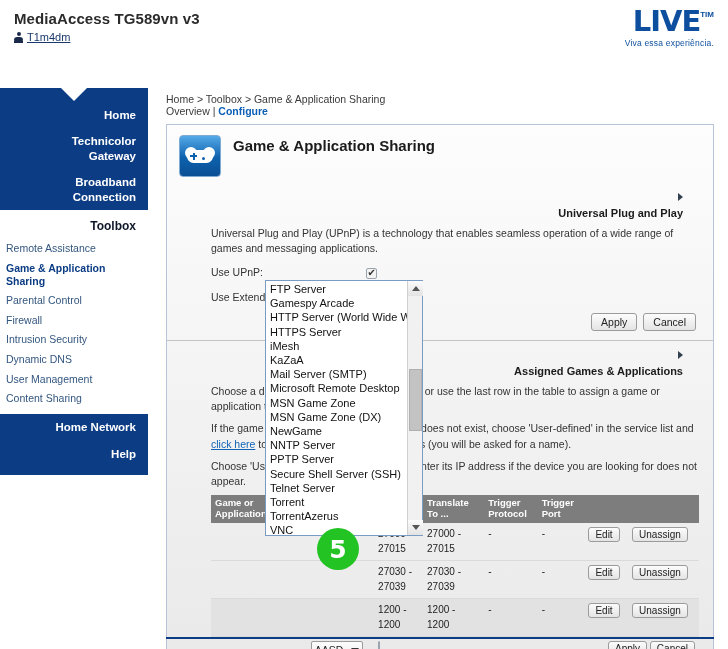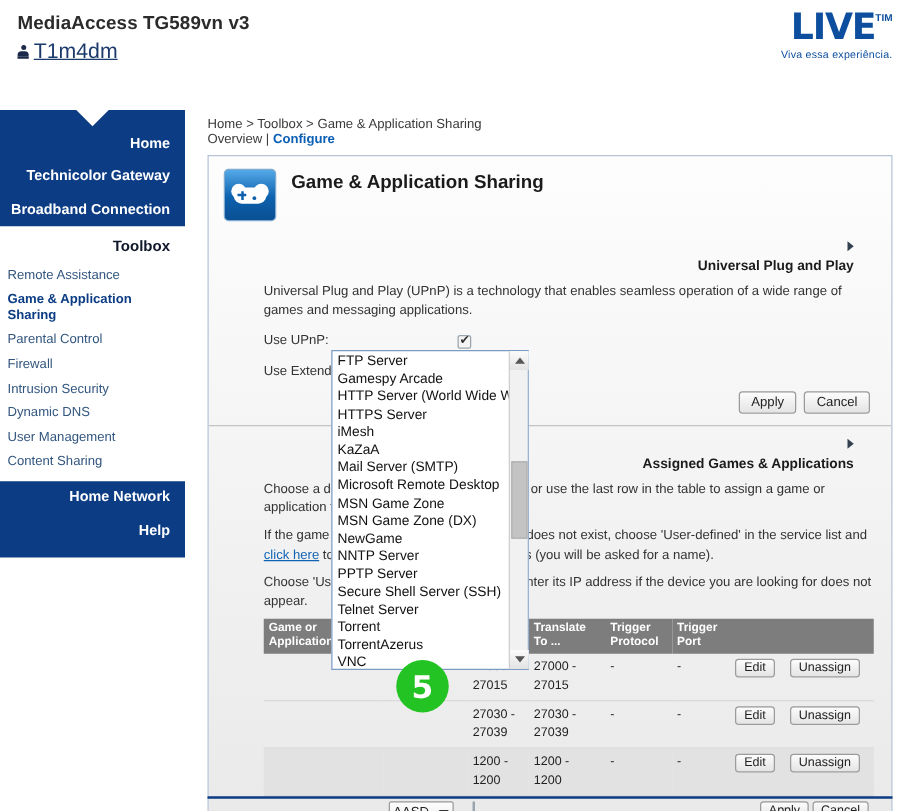--- a/index.html
+++ b/index.html
@@ -14,34 +14,34 @@
 
   
   .topbar { position:absolute; left:0; top:0; width:728px; height:88px; background:#fff; }
   .prod-title { position:absolute; left:14px; top:10px; font-size:15px; font-weight:bold; color:#2b2b2b; letter-spacing:0.1px; }
   .user-row { position:absolute; left:14px; top:31px; display:flex; align-items:center; gap:4px; }
   .user-icon { width:9px; height:11px; position:relative; display:inline-block; }
   .user-icon i { position:absolute; background:#1b2a4a; }
   .user-icon .head { left:2.5px; top:0; width:4px; height:4px; border-radius:50%; }
   .user-icon .body { left:0px; top:5px; width:9px; height:4px; border-radius:4px 4px 1px 1px; }
   .user-icon .base { left:0px; top:9.5px; width:9px; height:1.5px; }
-  .user-name { font-size:17px; color:#1b3a6b; text-decoration:underline; }
+  .user-name { font-size:11px; color:#1b3a6b; text-decoration:underline; }
 
   .logo { position:absolute; right:14px; top:8px; text-align:right; }
   .logo-main { display:flex; align-items:flex-start; justify-content:flex-end; }
   .logo-word { font-family:"DejaVu Sans", sans-serif; font-size:29px; font-weight:bold; color:#0d4f9e; letter-spacing:-1px; line-height:0.95; }
   .logo-tm { font-size:8px; color:#0d4f9e; font-weight:bold; margin-top:2px; }
   .logo-sub { font-size:8.5px; color:#0d4f9e; margin-top:2px; letter-spacing:0.2px; }
 
   
   .sidebar { position:absolute; left:0; top:88px; width:148px; background:#0b3c84; padding-bottom:8px; }
   .notch { position:absolute; left:74px; top:0; width:0; height:0;
            border-left:13px solid transparent; border-right:13px solid transparent;
            border-top:13px solid #fff; transform:translateX(-50%); }
-  .nav-top { padding-top:14px; }
+  .nav-top { padding-top:14px;margin-left:29px; }
   .nav-item { color:#fff; font-size:11.5px; font-weight:bold; text-align:right; padding:6px 12px 6px 6px; line-height:1.25; }
   .nav-group { background:#fff; padding:5px 0 6px 0; }
   .nav-group .nav-head { color:#0f172a; font-size:12px; font-weight:bold; text-align:right; padding:4px 12px 6px 6px; }
   .nav-sub { color:#33567f; font-size:10.5px; text-align:left; padding:3.5px 12px 3.5px 6px; line-height:1.2; }
   .nav-sub.active { color:#0b3c84; font-weight:bold; }
 
   
   .content { position:absolute; left:148px; top:88px; width:580px; }
   .crumbs { padding:5px 14px 0 18px; display:flex; justify-content:space-between; font-size:10.5px; color:#3a3a3a;flex-direction:column; }
   .crumbs .right a { color:#3a3a3a; text-decoration:none; }

